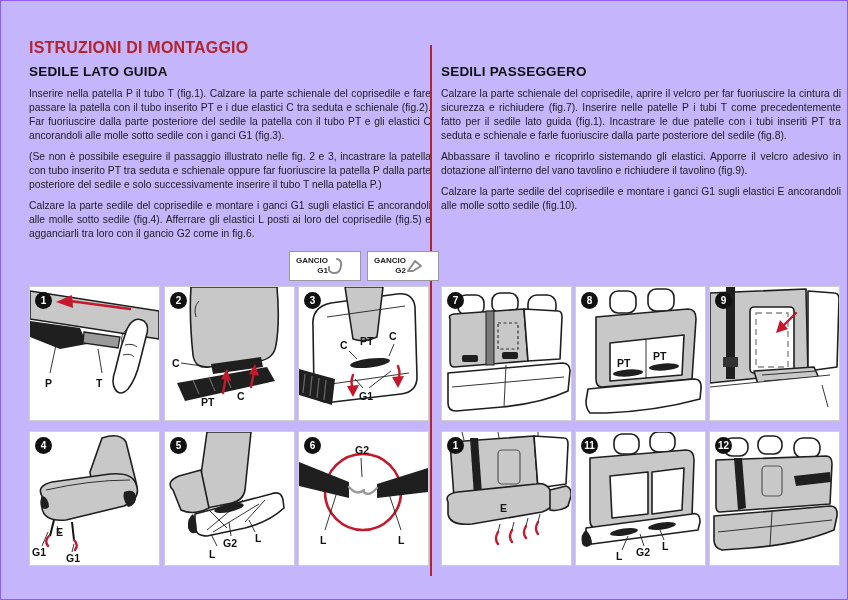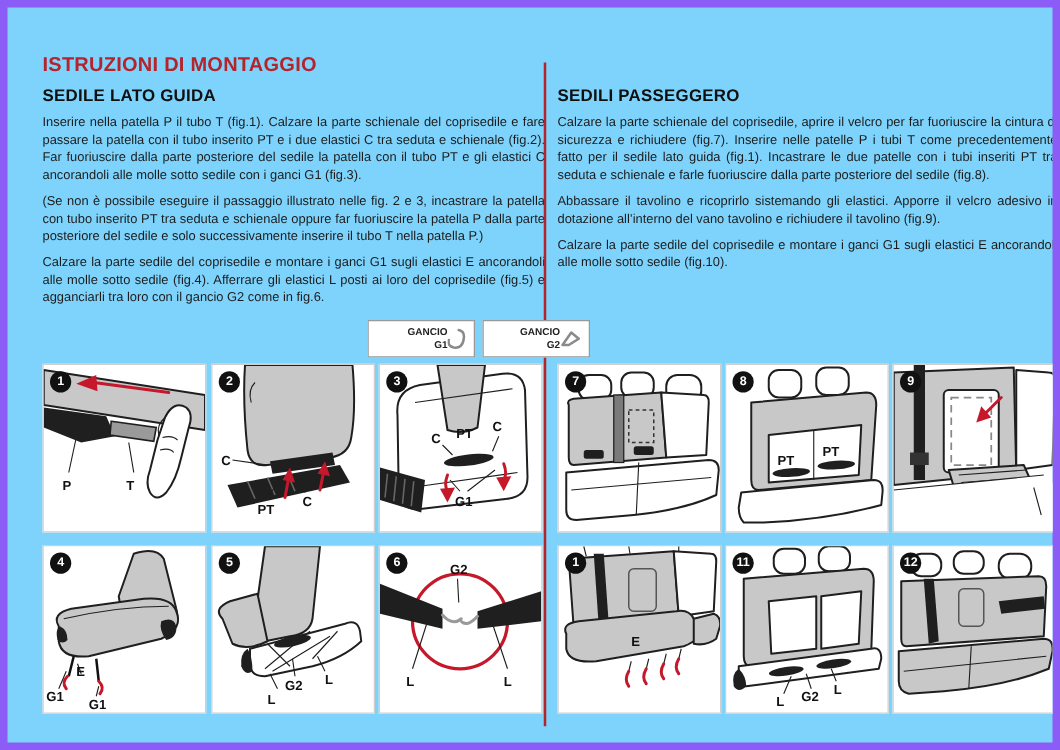--- a/index.html
+++ b/index.html
@@ -1,30 +1,30 @@
 <!DOCTYPE html>
 <html><head>
 <meta charset="utf-8">
 <style>
   *{margin:0;padding:0;box-sizing:border-box}
   html,body{width:848px;height:600px}
   body{font-family:"Liberation Sans",sans-serif;background:#f4f4f4}
-  .page{position:relative;width:848px;height:600px;background:#7dd3fc;overflow:hidden;border:6px solid #8b5cf6}
+  .page{position:relative;width:848px;height:600px;background:#c4b5fd;overflow:hidden;border:1px solid #8b5cf6}
   .title{position:absolute;left:28px;top:38px;font-size:16px;font-weight:bold;color:#b5232b;letter-spacing:.2px}
   .heading{position:absolute;font-size:13.5px;font-weight:bold;color:#101010;letter-spacing:.2px}
   .h-left{left:28px;top:63px}
   .h-right{left:440px;top:63px}
   .textcol{position:absolute;font-size:10.3px;line-height:14px;color:#1c1c1c;text-align:justify}
   .t-left{left:28px;top:86px;width:402px}
   .t-right{left:440px;top:86px;width:400px}
   .textcol p{margin-bottom:7px}
   .b{font-weight:normal}
   .divider{position:absolute;left:429px;top:44px;width:2px;height:531px;background:#b5232b}
   .legend{position:absolute;left:288px;top:250px;display:flex;gap:6px}
-  .gbox{width:86px;height:30px;border:1px solid #999;background:#fff;display:flex;align-items:center;justify-content:flex-end;padding:2px 5px 2px 6px}
+  .gbox{width:72px;height:30px;border:1px solid #999;background:#fff;display:flex;align-items:center;justify-content:flex-start;padding:2px 5px 2px 6px}
   .gtext{display:flex;flex-direction:column;font-size:8px;font-weight:bold;color:#222;line-height:10px}
   .gcode{text-align:right;padding-left:14px}
   .fig{position:absolute;width:131px;height:135px;border:1px solid #cfcfcf;background:#fff}
   .fig svg.illus{position:absolute;left:0;top:0;width:129px;height:133px}
   .badge{position:absolute;top:5px;left:5px;min-width:17px;height:17px;padding:0 3px;border-radius:9px;background:#111;color:#fff;font-size:10px;font-weight:bold;display:flex;align-items:center;justify-content:center;z-index:2}
   
   .seat{fill:#c8c8c8;stroke:#1f1f1f;stroke-width:1.6;stroke-linejoin:round}
   .white{fill:#fff;stroke:#1f1f1f;stroke-width:1.6;stroke-linejoin:round}
   .dark{fill:#1f1f1f;stroke:none}
   .gray2{fill:#9a9a9a;stroke:#1f1f1f;stroke-width:1.3}

